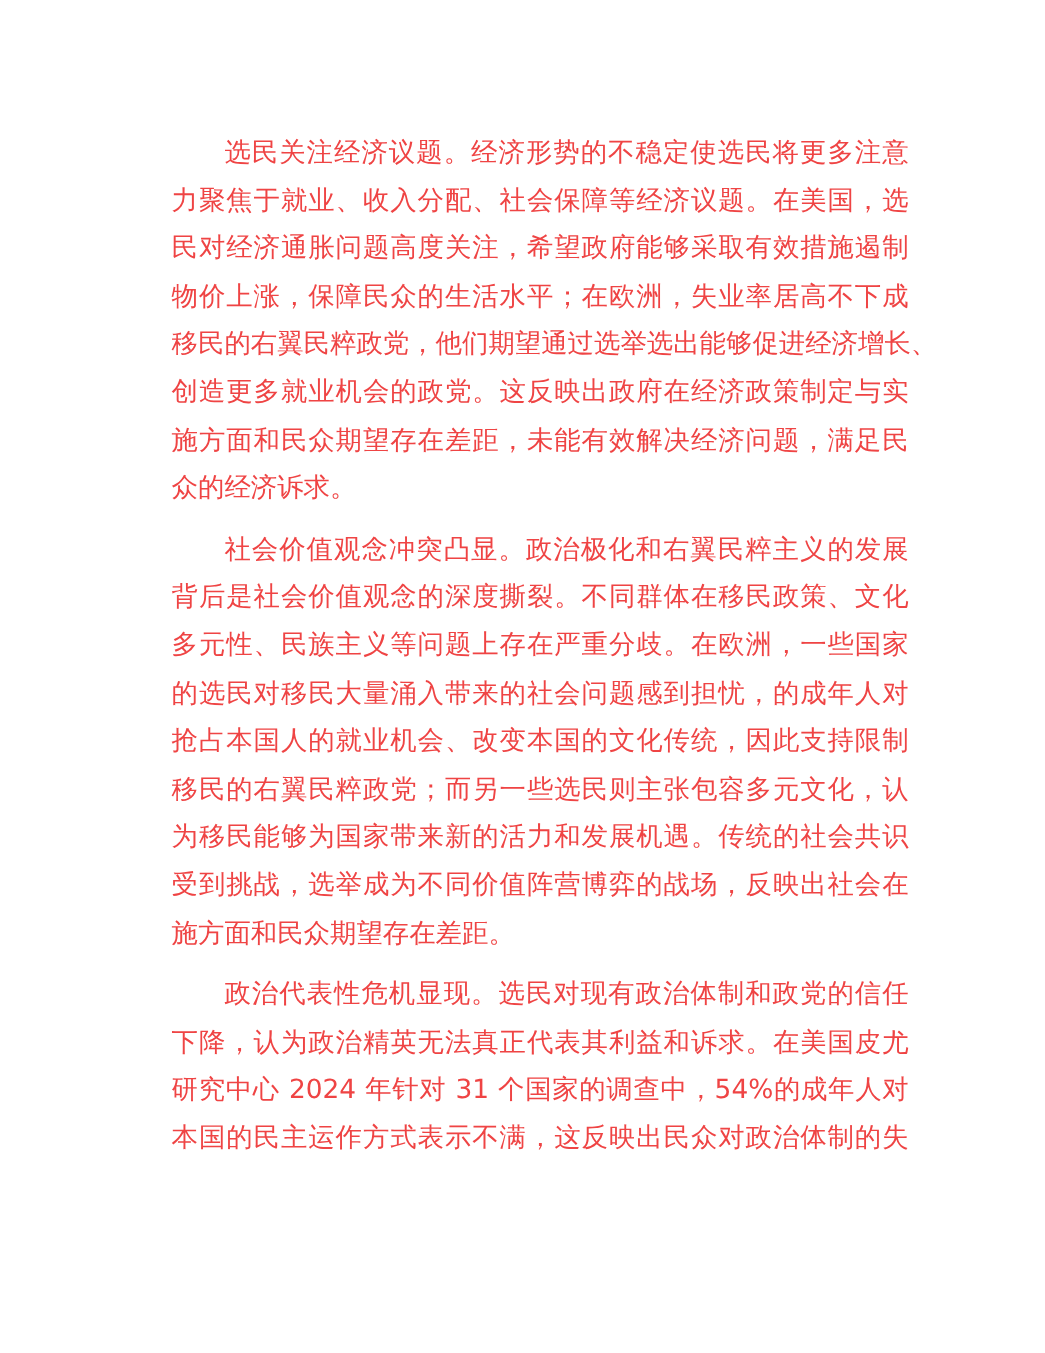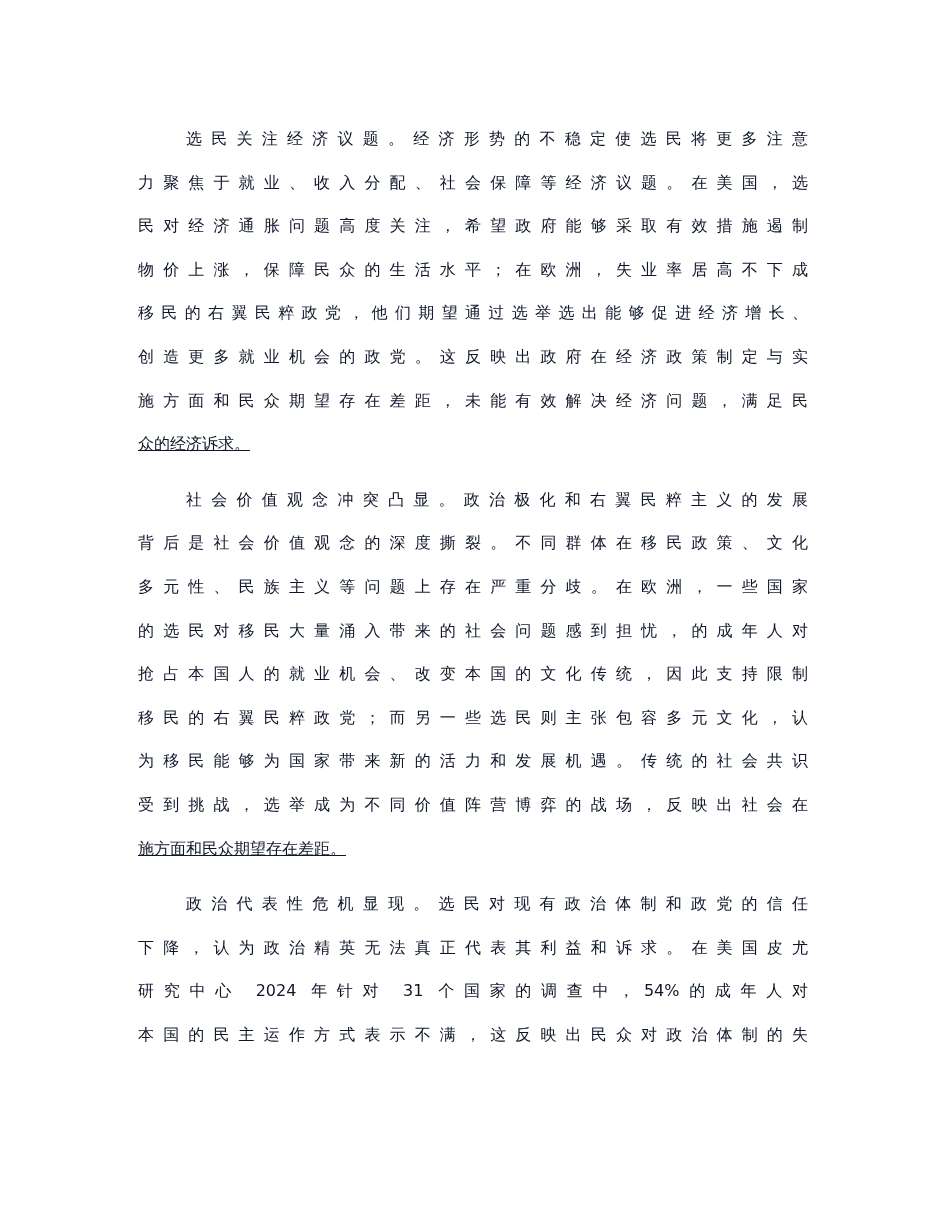--- a/index.html
+++ b/index.html
@@ -1,26 +1,26 @@
 <!DOCTYPE html>
 <html><head>
   <meta charset="utf-8">
   <style>
     html, body { margin: 0; padding: 0; background: #ffffff; }
     body { width: 950px; height: 1230px; position: relative; overflow: hidden; }
     .page {
-      position: absolute; left: 138px; top: 117px; width: 670px;
+      position: absolute; left: 156px; top: 117px; width: 670px;
       font-family: "DejaVu Sans", sans-serif;
-      font-size: 16px; color: #0f172a;
+      font-size: 24px; color: #ef4444;
     }
     .line {
       height: 43.6px; line-height: 43.6px; white-space: nowrap;
       text-align: justify; text-align-last: justify;
     }
-    .line.last { text-align-last: left; text-decoration: underline; }
+    .line.last { text-align-last: left; }
     .line.indent { padding-left: 48px; }
     .para + .para { margin-top: 12px; }
   </style>
 </head>
 <body>
 
 <div class="page">
   <div class="para">
     <div class="line indent">选民关注经济议题。经济形势的不稳定使选民将更多注意</div>
     <div class="line">力聚焦于就业、收入分配、社会保障等经济议题。在美国，选</div>

